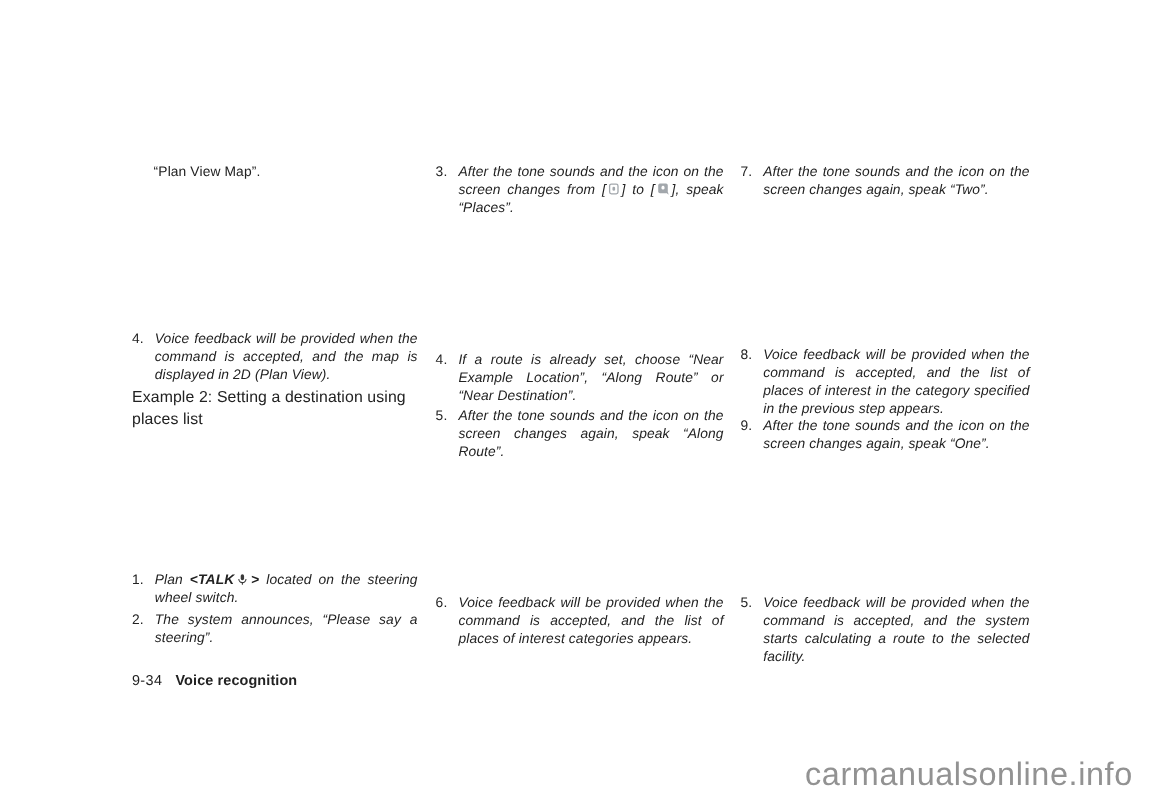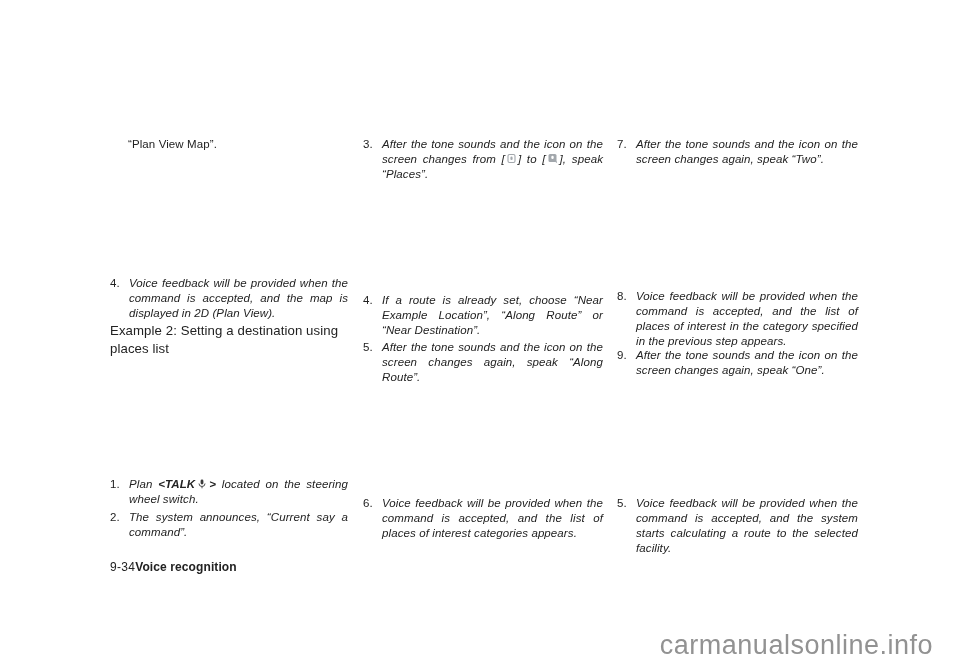--- a/index.html
+++ b/index.html
@@ -10,21 +10,21 @@
   }
   .abs{position:absolute;}
   .body-text{font-size:11.5px;line-height:15px;letter-spacing:0.1px;}
   .item{display:flex;}
   .item .num{flex:0 0 19px;width:19px;}
   .item .txt{flex:1;text-align:justify;font-style:italic;}
   .frag{width:220px;}
   .heading{font-size:13.2px;line-height:18px;letter-spacing:0.1px;}
   .footer{font-size:12px;line-height:14px;display:flex;align-items:baseline;}
   .footer .pg{letter-spacing:0.3px;}
-  .footer .sec{font-weight:bold;margin-left:0;letter-spacing:0.1px;}
+  .footer .sec{font-weight:bold;margin-left:11px;letter-spacing:0.1px;}
   .watermark{font-size:27px;color:#929292;letter-spacing:0.5px;line-height:28px;}
   b{font-weight:bold;}
   .inline-icon{display:inline-block;vertical-align:-1px;margin:0 2px;}
   .mic-icon{display:inline-block;vertical-align:-1px;margin:0 3px;}
 </style>
 </head>
 <body>
 
 <div class="abs" style="left:0;top:0;width:960px;height:664px;">
 
@@ -45,21 +45,21 @@
       <span>Plan </span><b>&lt;TALK</b><svg class="mic-icon" width="8" height="10" viewBox="0 0 8 10">
           <rect x="2.6" y="0.5" width="2.8" height="5" rx="1.4" fill="#3a3a3a"></rect>
           <path d="M1 4.5 a3 3 0 0 0 6 0" fill="none" stroke="#3a3a3a" stroke-width="0.9"></path>
           <line x1="4" y1="7.6" x2="4" y2="9.3" stroke="#3a3a3a" stroke-width="0.9"></line>
         </svg><b>&gt;</b><span> located on the steering wheel switch.</span>
     </div>
   </div>
 
   <div class="abs body-text item" style="left:110px;top:510px;width:238px;">
     <span class="num">2.</span>
-    <div class="txt">The system announces, “Current say a command”.</div>
+    <div class="txt">The system announces, “Please say a steering”.</div>
   </div>
 
   <div class="abs body-text item" style="left:363px;top:137px;width:240px;">
     <span class="num">3.</span>
     <div class="txt">
       <span>After the tone sounds and the icon on the screen changes from [</span><svg class="inline-icon" width="9" height="11" viewBox="0 0 9 11">
           <rect x="1" y="1.5" width="7" height="8" rx="1.5" fill="none" stroke="#a2a7ac" stroke-width="1.1"></rect>
           <rect x="3.4" y="3.6" width="2.2" height="3.4" rx="1.1" fill="#a2a7ac"></rect>
         </svg><span>] to [</span><svg class="inline-icon" width="10" height="11" viewBox="0 0 10 11">
           <rect x="0.5" y="1" width="8" height="8" rx="1.5" fill="#a2a7ac"></rect>
@@ -102,15 +102,15 @@
   <div class="abs body-text item" style="left:617px;top:496px;width:241px;">
     <span class="num">5.</span>
     <div class="txt">Voice feedback will be provided when the command is accepted, and the system starts calculating a route to the selected facility.</div>
   </div>
 
   <div class="abs footer" style="left:110px;top:560px;">
     <span class="pg">9-34</span>
     <span class="sec">Voice recognition</span>
   </div>
 
-  <div class="abs watermark" style="right:27px;top:631px;">carmanualsonline.info</div>
+  <div class="abs watermark" style="right:16px;top:631px;">carmanualsonline.info</div>
 
 </div>
 
 </body></html>

